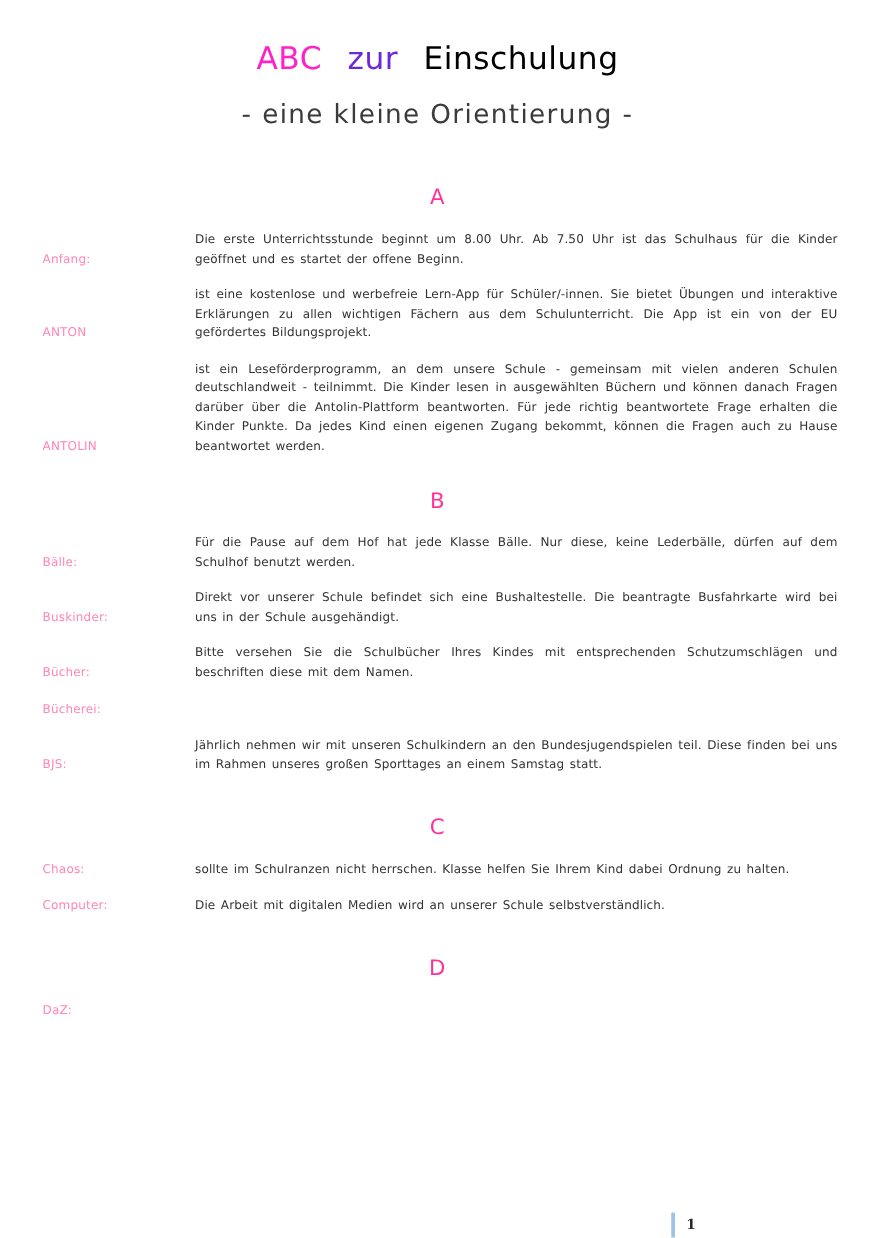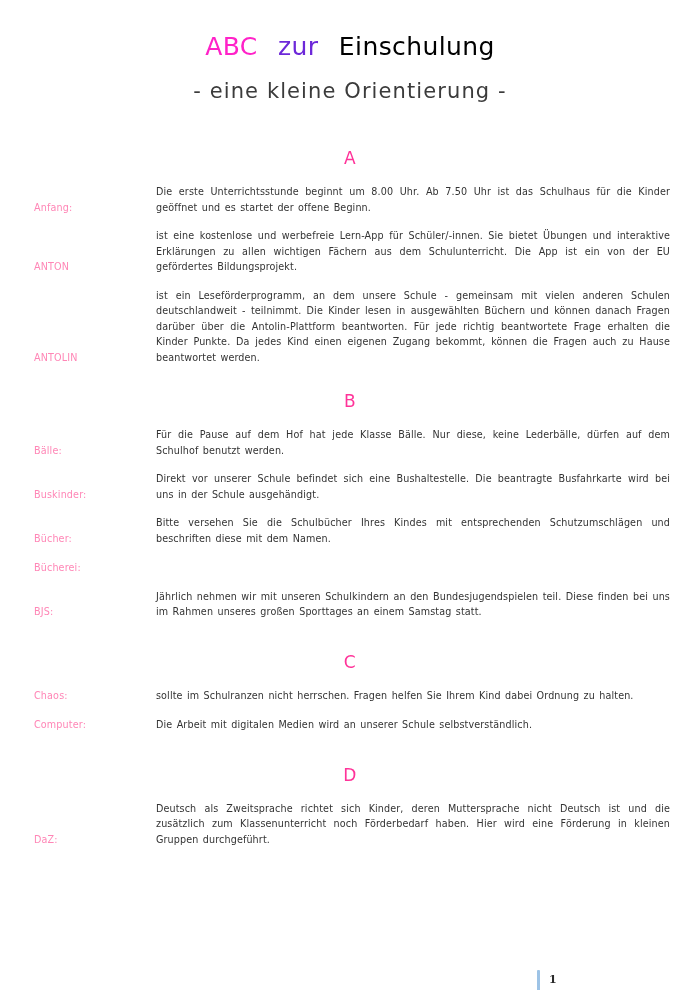--- a/index.html
+++ b/index.html
@@ -176,35 +176,34 @@
         <div class="entry-text">Jährlich nehmen wir mit unseren Schulkindern an den Bundesjugendspielen teil. Diese finden bei uns im Rahmen unseres großen Sporttages an einem Samstag statt.</div>
       </div>
     </div>
   </div>
 
   <div class="section" id="section-C">
     <div class="section-letter">C</div>
     <div class="entries">
       <div class="entry">
         <div class="entry-term">Chaos:</div>
-        <div class="entry-text">sollte im Schulranzen nicht herrschen. Fragen helfen Sie Ihrem Kind dabei Ordnung zu halten.</div>
+        <div class="entry-text">sollte im Schulranzen nicht herrschen. Klasse helfen Sie Ihrem Kind dabei Ordnung zu halten.</div>
       </div>
       <div class="entry">
         <div class="entry-term">Computer:</div>
         <div class="entry-text">Die Arbeit mit digitalen Medien wird an unserer Schule selbstverständlich.</div>
       </div>
     </div>
   </div>
 
   <div class="section" id="section-D">
     <div class="section-letter">D</div>
     <div class="entries">
       <div class="entry">
         <div class="entry-term">DaZ:</div>
-        <div class="entry-text">Deutsch als Zweitsprache richtet sich Kinder, deren Muttersprache nicht Deutsch ist und die zusätzlich zum Klassenunterricht noch Förderbedarf haben. Hier wird eine Förderung in kleinen Gruppen durchgeführt.</div>
       </div>
     </div>
   </div>
 
   <div class="footer">
     <div class="footer-rule"></div>
     <div class="footer-page">1</div>
   </div>
 
 </div>

